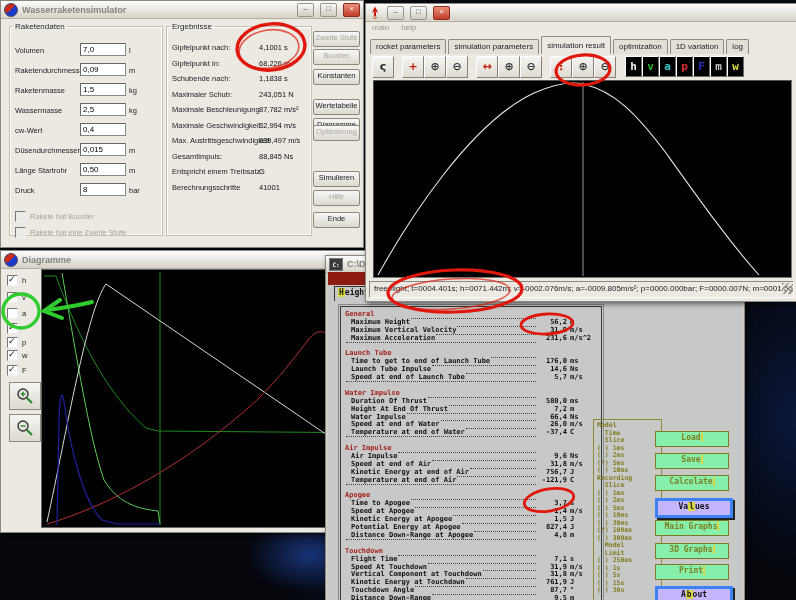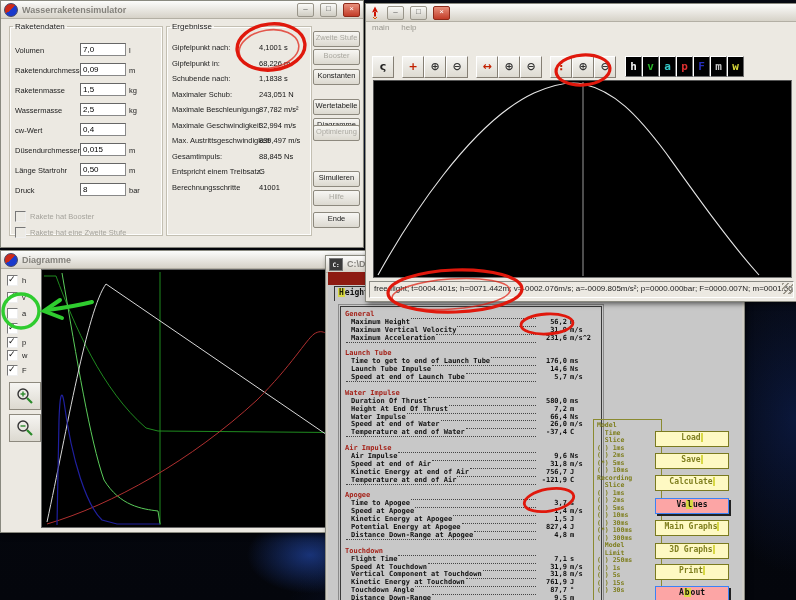--- a/index.html
+++ b/index.html
@@ -97,23 +97,23 @@
   .cline.row{padding-left:6px;}
   .cline.head .cl{color:#a5231a;}
   .cline .cl{white-space:pre;}
   .cline .dots{flex:1;border-bottom:1px dotted #444;margin:0 1px 1px;}
   .cline .cv{width:30px;text-align:right;white-space:pre;}
   .cline .cu{width:27px;padding-left:3px;white-space:pre;}
   #con-help{position:absolute;left:268px;top:-4px;width:128px;height:96px;border:1px solid #3a3a3a;
     font:bold 7.5px "DejaVu Sans Mono",monospace;color:#2020bb;text-align:center;padding:3px 2px;line-height:9px;}
   #con-model{position:absolute;left:265px;top:118px;width:64px;height:226px;border:1px solid #8a8a30;padding:2px 0 0 3px;overflow:hidden;}
   .mline{font:bold 6.5px "DejaVu Sans Mono",monospace;color:#7e7e1e;line-height:7.5px;white-space:pre;cursor:default;}
-  .cbtn{position:absolute;left:327px;width:72px;height:14px;background:#fef9c3;border:1px solid #7a7a20;
+  .cbtn{position:absolute;left:327px;width:72px;height:14px;background:#86efac;border:1px solid #7a7a20;
     font:bold 8px "DejaVu Sans Mono",monospace;color:#7e7e1e;text-align:center;line-height:12px;cursor:default;white-space:pre;}
-  .cbtn.focus{background:#fca5a5;border:1px solid #3b82f6;box-shadow:2px 2px 0 #222;color:#111;}
+  .cbtn.focus{background:#c4b5fd;border:3px solid #3b82f6;box-shadow:2px 2px 0 #222;color:#111;}
   #con-btns .cbtn:nth-of-type(1){top:130px}#con-btns .cbtn:nth-of-type(2){top:152px}
   #con-btns .cbtn:nth-of-type(3){top:174px}#con-btns .cbtn:nth-of-type(4){top:197px}
   #con-btns .cbtn:nth-of-type(5){top:219px}#con-btns .cbtn:nth-of-type(6){top:242px}
   #con-btns .cbtn:nth-of-type(7){top:263px}#con-btns .cbtn:nth-of-type(8){top:285px}
   
   #annot{position:absolute;left:0;top:0;z-index:60;pointer-events:none;}
 </style>
 </head>
 <body>
 
@@ -579,20 +579,29 @@
       </svg>
       <span class="capbtn">–</span>
       <span class="capbtn">□</span>
       <span class="capbtn close">×</span>
     </div>
     <div id="wrs-menu">
 
     <span class="mi">main</span>
         <span class="mi">help</span>
       </div>
+    <div id="wrs-tabs">
+
+    <span class="tab">rocket parameters</span>
+        <span class="tab">simulation parameters</span>
+        <span class="tab active">simulation result</span>
+        <span class="tab">optimization</span>
+        <span class="tab">1D variation</span>
+        <span class="tab">log</span>
+      </div>
     <div id="wrs-toolbar">
       <div style="display:flex">
 
       <span class="tool" style="color: rgb(34, 34, 34);">
             <span>ς</span>
           </span>
           <span class="tool" style="color: rgb(194, 32, 0);">
             <span>+</span>
           </span>
           <span class="tool" style="color: rgb(51, 51, 51);">

